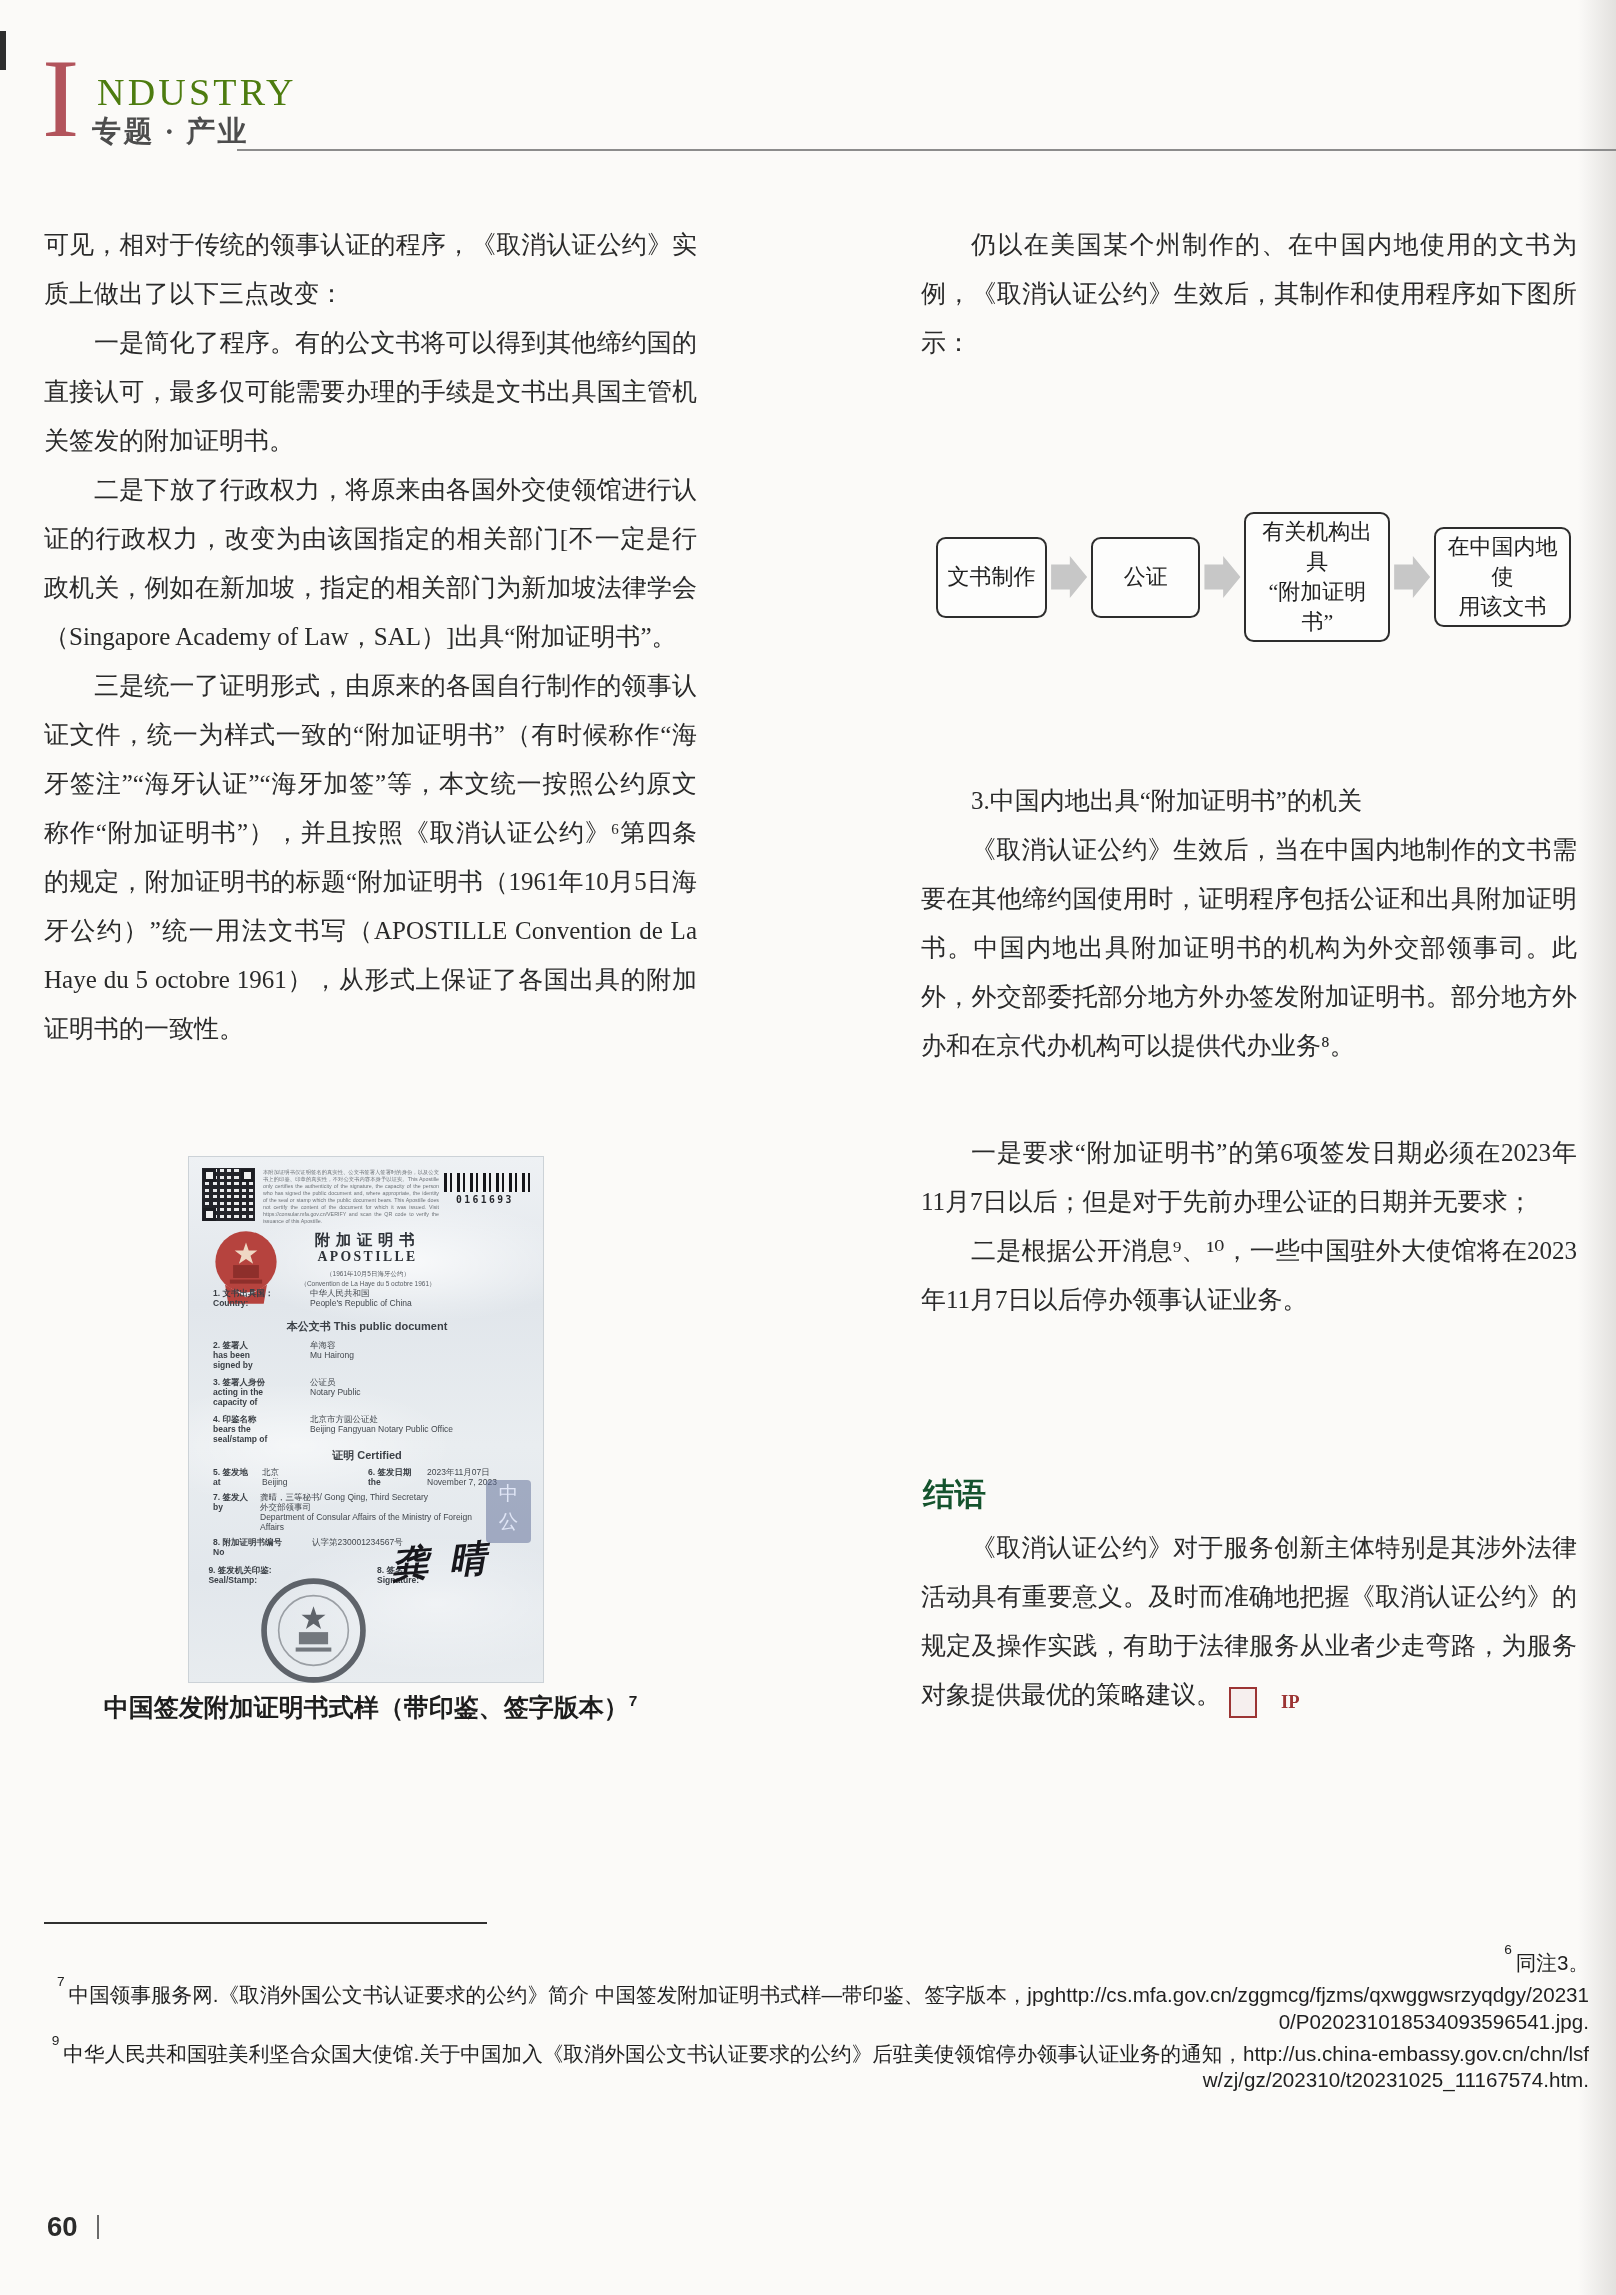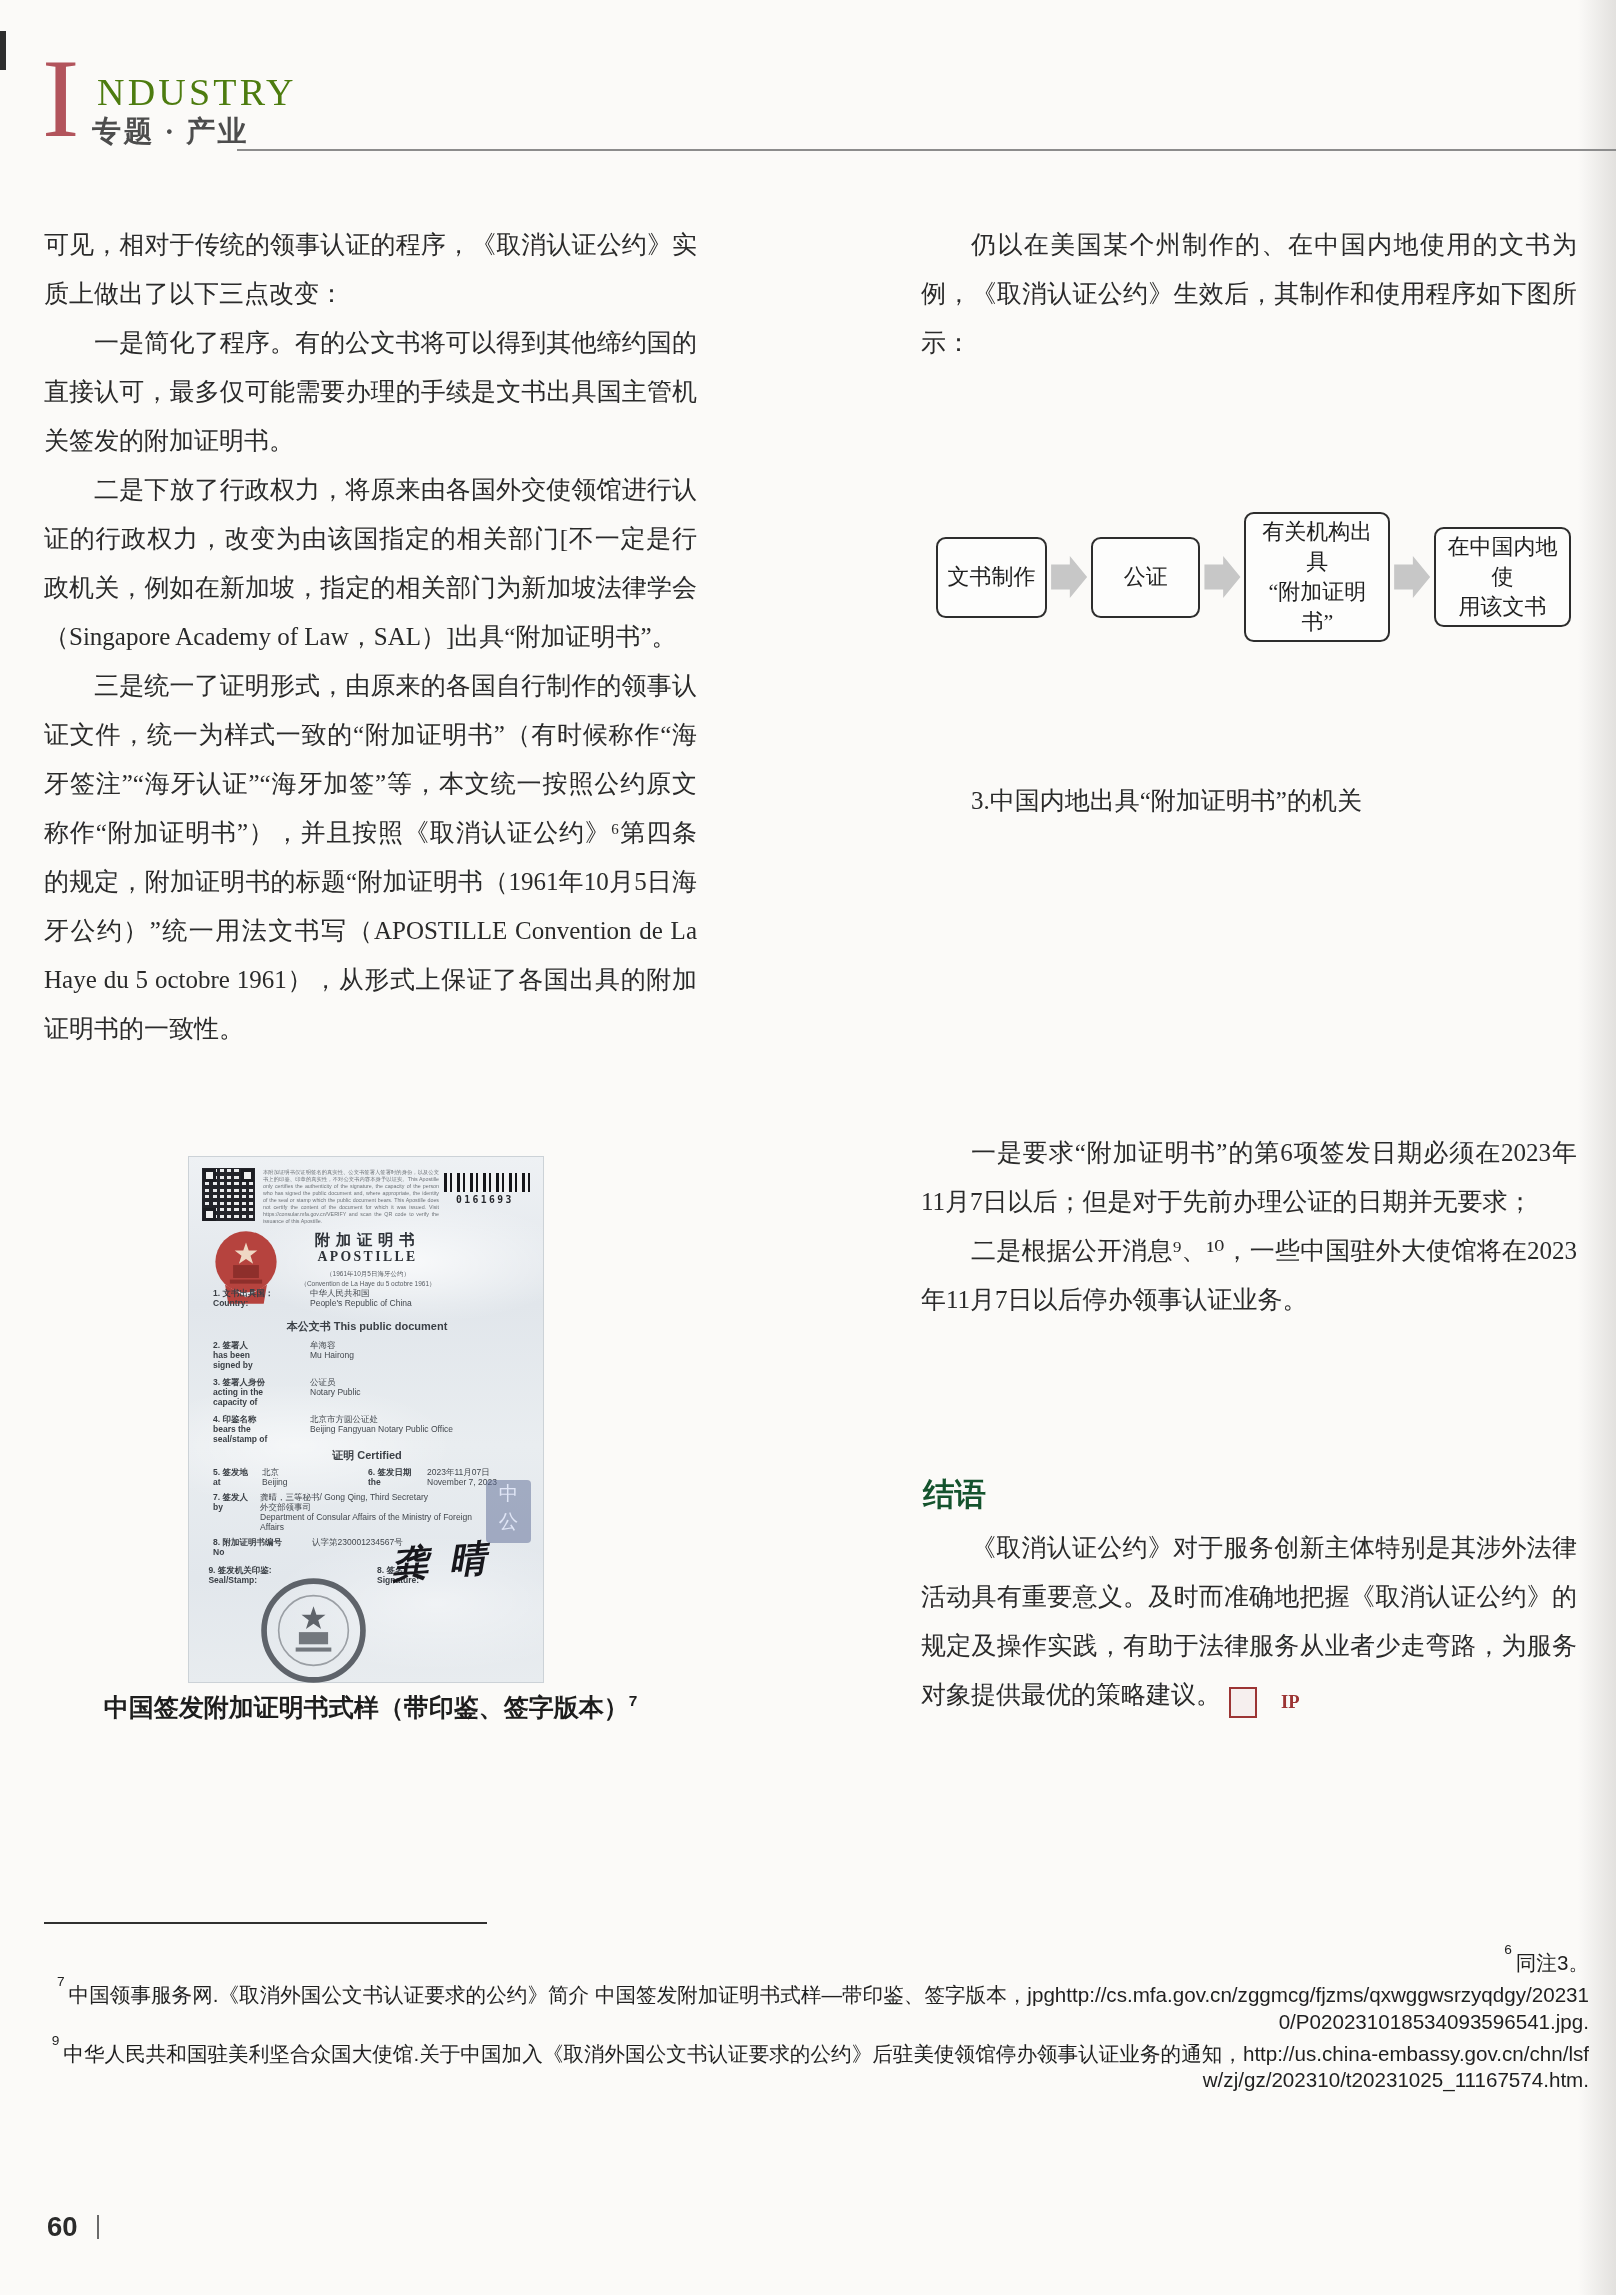--- a/index.html
+++ b/index.html
@@ -232,20 +232,21 @@
   <div class="farrow"></div>
   <div class="fbox fb3">有关机构出具
 “附加证明书”</div>
   <div class="farrow"></div>
   <div class="fbox fb4">在中国内地使
 用该文书</div>
 </div>
 
 <div id="r-sec3" class="colblock">
   <p class="ind">3.中国内地出具“附加证明书”的机关</p>
+  <p class="ind">《取消认证公约》生效后，当在中国内地制作的文书需要在其他缔约国使用时，证明程序包括公证和出具附加证明书。中国内地出具附加证明书的机构为外交部领事司。此外，外交部委托部分地方外办签发附加证明书。部分地方外办和在京代办机构可以提供代办业务⁸。</p>
 </div>
 
 <div id="r-sec4" class="colblock">
   <p class="ind">一是要求“附加证明书”的第6项签发日期必须在2023年11月7日以后；但是对于先前办理公证的日期并无要求；</p>
   <p class="ind">二是根据公开消息⁹、¹⁰，一些中国驻外大使馆将在2023年11月7日以后停办领事认证业务。</p>
 </div>
 
 <div id="r-concl-title">结语</div>
 
 <div id="r-concl" class="colblock">

